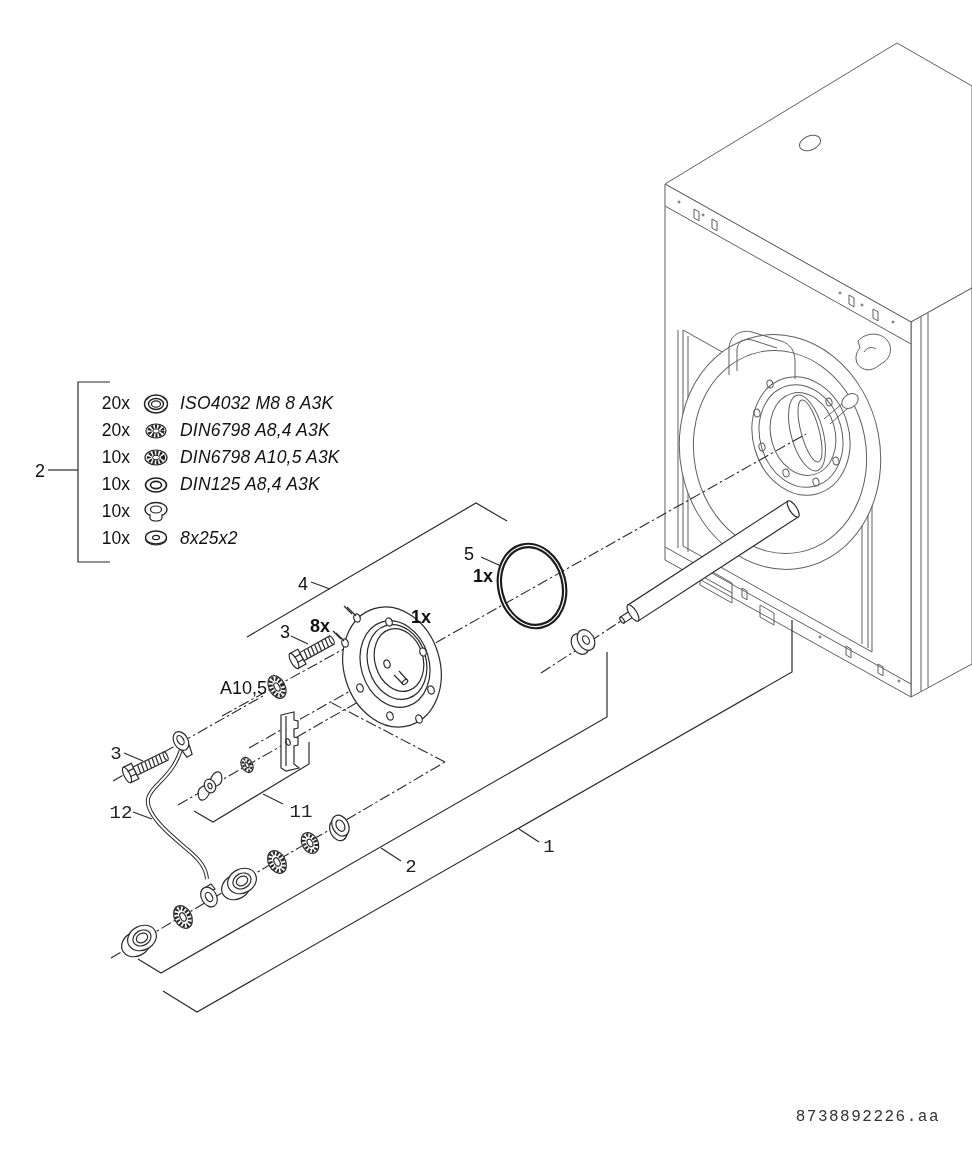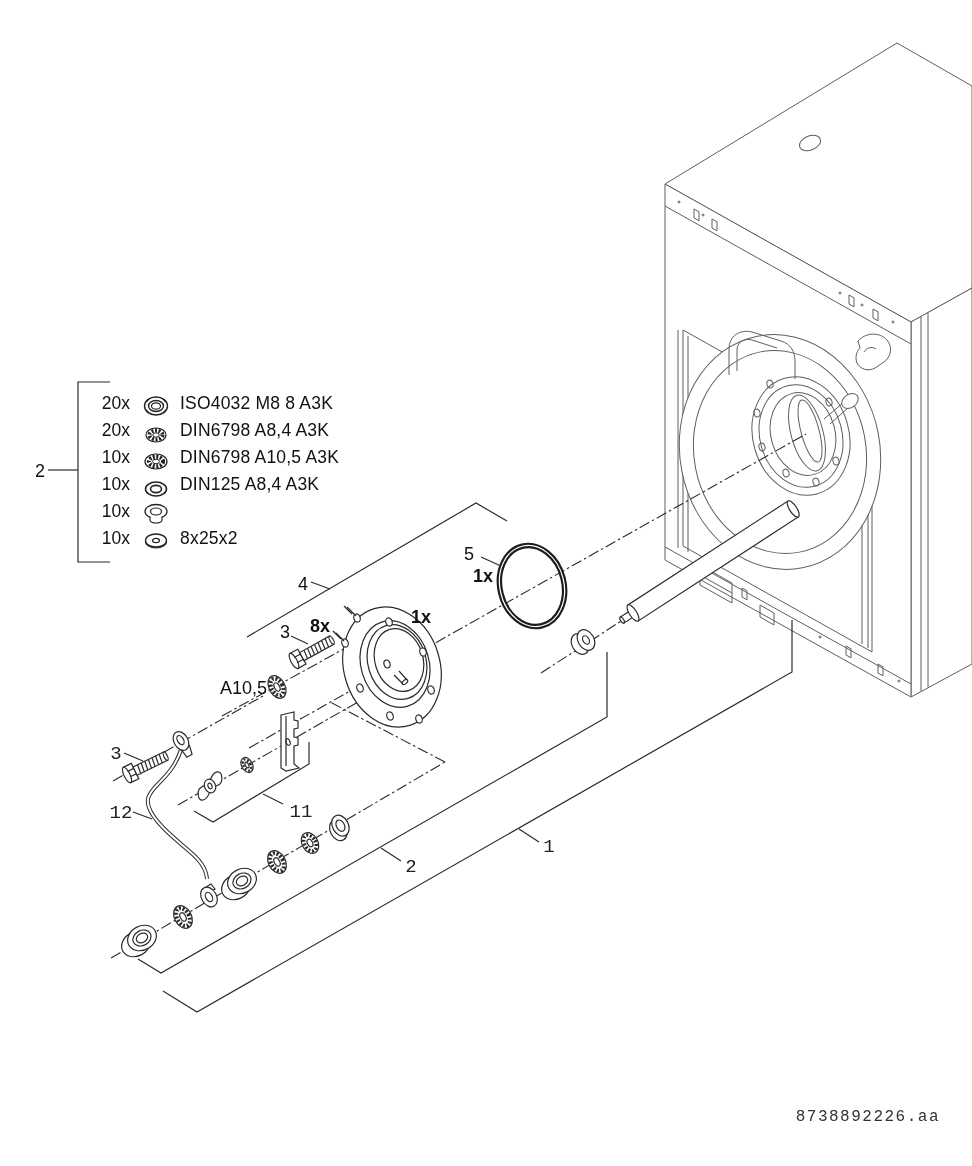--- a/index.html
+++ b/index.html
@@ -1,24 +1,24 @@
 <!DOCTYPE html>
 <html><head>
 <meta charset="utf-8">
 <style>
   html,body{margin:0;padding:0;background:#fff;}
   .stage{position:relative;width:972px;height:1166px;background:#fff;overflow:hidden;
          font-family:"Liberation Sans",sans-serif;color:#111;}
   .art{position:absolute;left:0;top:0;}
   
   .parts-list{position:absolute;left:92px;top:390px;}
-  .pl-row{display:flex;align-items:flex-end;height:27px;font-size:17.5px;line-height:27px;}
+  .pl-row{display:flex;align-items:center;height:27px;font-size:17.5px;line-height:27px;}
   .pl-qty{width:38px;text-align:right;margin-right:11px;white-space:nowrap;}
   .pl-ico{width:30px;margin-right:9px;display:flex;justify-content:center;align-items:center;}
-  .pl-spec{white-space:nowrap;letter-spacing:.2px;}
+  .pl-spec{white-space:nowrap;letter-spacing:.2px;font-style:italic;}
   
   .ln{stroke:#2b2b2b;fill:none;stroke-width:1.2px;}
   .lt{stroke:#5f5f5f;fill:none;stroke-width:1px;}
   .wf{fill:#fff;}
   .cl{stroke:#2b2b2b;fill:none;stroke-width:1.1px;stroke-dasharray:11 3 2.5 3;}
   .cal{font-family:"Liberation Sans",sans-serif;font-size:18px;fill:#111;}
   .calb{font-family:"Liberation Sans",sans-serif;font-size:18px;font-weight:bold;fill:#111;}
   .calm{font-family:"Liberation Mono","DejaVu Sans Mono",monospace;font-size:19px;fill:#222;}
   .doc{font-family:"Liberation Mono","DejaVu Sans Mono",monospace;font-size:16px;letter-spacing:1.5px;fill:#333;}
 </style>

